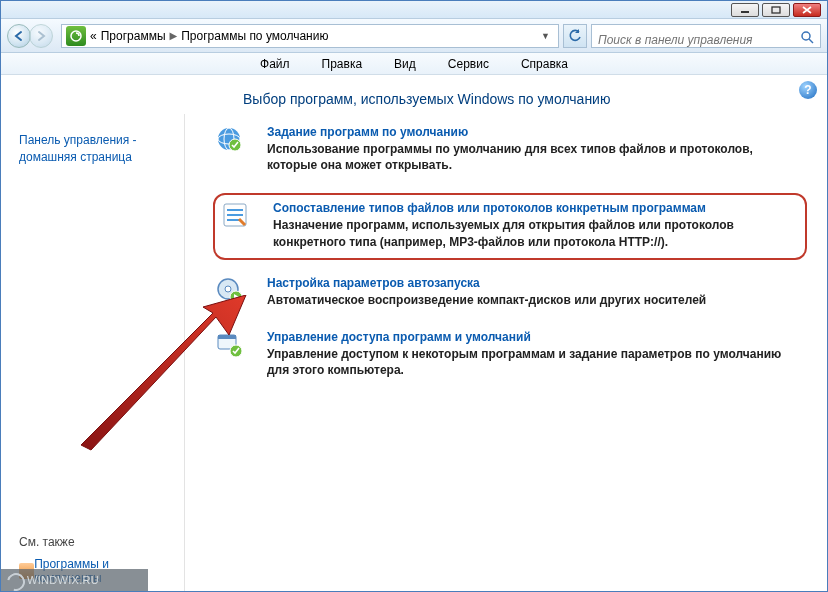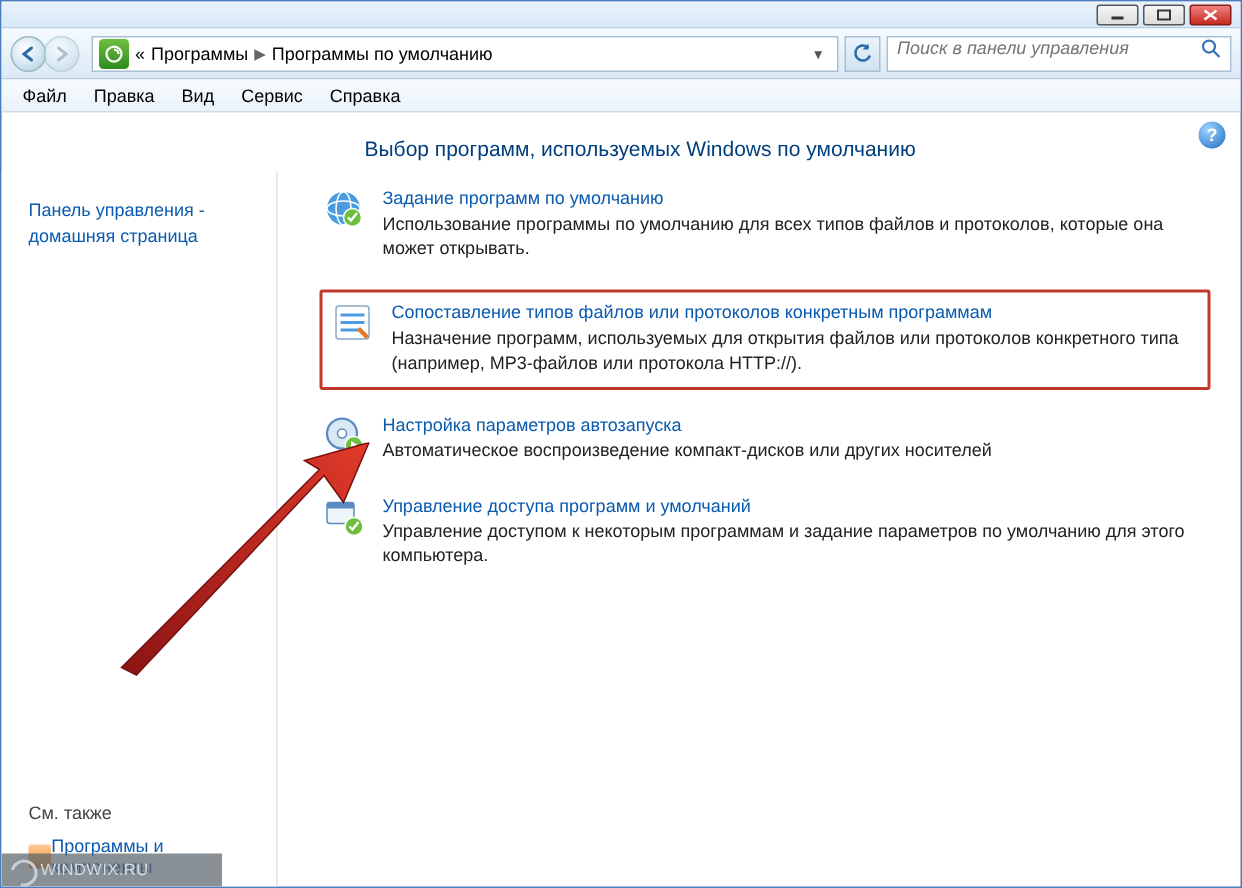--- a/index.html
+++ b/index.html
@@ -16,44 +16,44 @@
   .navbar { height: 34px; background: linear-gradient(to bottom,#f5faff,#dce9f5); display: flex; align-items: center; padding: 0 6px; border-bottom: 1px solid #b8cde0; gap: 4px; }
   .nav-back { width: 50px; height: 28px; display:flex; align-items:center; }
   .nav-back .circ { width:24px; height:24px; border:1px solid #9bb; border-radius:50%; background: radial-gradient(circle at 40% 35%, #fff, #cfe3f0 60%, #a8c6dc); display:flex; align-items:center; justify-content:center; margin-right:-2px; }
   .nav-back .circ.fwd { opacity:.55; }
   .addr-icon { width:20px; height:20px; border-radius:3px; background: linear-gradient(to bottom,#6fbf3f,#2e8b1f); display:flex; align-items:center; justify-content:center; color:#fff; font-size:11px; }
   .addr-sep { color:#666; font-size:10px; }
   .addr-bar { flex:1; display:flex; align-items:center; background:#fff; border:1px solid #a8bfd4; height:24px; padding:0 4px; gap:4px; }
   .addr-text { color:#000; }
   .addr-arrow { margin-left:auto; color:#555; font-size:9px; padding:0 4px; }
   .refresh-btn { width:24px; height:24px; border:1px solid #a8bfd4; background:linear-gradient(to bottom,#eaf4fb,#cfe3f2); display:flex; align-items:center; justify-content:center; color:#2b5a8a; }
-  .search-box { width:230px; height:24px; border:1px solid #a8bfd4; background:#fff; display:flex; align-items:flex-start; padding:0 6px; }
+  .search-box { width:230px; height:24px; border:1px solid #a8bfd4; background:#fff; display:flex; align-items:flex-end; padding:0 6px; }
   .search-box input { border:none; outline:none; flex:1; font-size:12px; color:#333; font-style:italic; background:transparent; }
   .search-box .mag { color:#3a74b8; }
   
   
-  .menubar { height: 22px; background: linear-gradient(to bottom,#f7fbfe,#e9f2fa); border-bottom:1px solid #d0dde8; display:flex; align-items:center; padding:0 6px; gap:2px; }
+  .menubar { height: 22px; background: linear-gradient(to bottom,#f7fbfe,#e9f2fa); border-bottom:1px solid #d0dde8; display:flex; align-items:center; padding:0 6px; gap:16px;justify-content:center; }
   .menubar span { padding:2px 8px; cursor:default; }
   
   
   .body { display:flex; height: calc(100% - 18px - 34px - 22px); position:relative; }
   .sidebar { width: 184px; background:#fff; border-right:1px solid #e3e3e3; padding: 18px 12px 0 18px; display:flex; flex-direction:column; position:relative;margin-top:39px; }
   .sidebar .home-link { color:#0a5bb0; font-size:12px; line-height:1.4; cursor:pointer; }
   .sidebar .spacer { flex:1; }
   .sidebar .bottom { font-size:12px; }
   .sidebar .bottom .hdr { color:#444; margin-bottom:8px; }
   .sidebar .bottom .lnk { color:#0a5bb0; display:flex; align-items:center; gap:0; margin-bottom:6px; cursor:pointer; }
   .sidebar .bottom .ico { width:16px; height:16px; border-radius:2px; background:linear-gradient(to bottom,#fc9,#e88a2a); display:inline-block; }
   .sidebar .bottom .ico.green { background:linear-gradient(to bottom,#8ed06b,#3a9a2e); }
   
   .content { flex:1; padding: 16px 20px 0 28px; position:relative; overflow:hidden; }
   .help-btn { position:absolute; top:6px; right:10px; width:18px; height:18px; border-radius:50%; background:radial-gradient(circle at 35% 30%, #9ed3ff, #1e6cc0); color:#fff; font-weight:bold; font-size:12px; display:flex; align-items:center; justify-content:center; cursor:pointer; }
   .page-title { color:#003e7e; font-size:14px; font-weight:400; margin-bottom:16px;margin-left:30px; }
-  .option { display:flex; gap:12px; margin-bottom:18px; padding:2px; }
-  .option.highlight { border:2px solid #c0392b; border-radius:2px; padding:6px 8px 8px 6px; margin-bottom:14px; }
+  .option { display:flex; gap:24px; margin-bottom:18px; padding:2px;font-weight:bold; }
+  .option.highlight { border:2px solid #c0392b; border-radius:12px; padding:6px 8px 8px 6px; margin-bottom:14px; }
   .opt-icon { width:28px; height:28px; flex-shrink:0; display:flex; align-items:center; justify-content:center; border-radius:3px; }
   .opt-icon svg { display:block; }
   .opt-body { flex:1; }
   .opt-link { color:#0a5bb0; font-size:12px; cursor:pointer; display:inline-block; margin-bottom:2px; }
   .opt-desc { color:#222; font-size:12px; line-height:1.35; }
   
   
   .arrow-annot { position:absolute; left:60px; top:220px; pointer-events:none; }
   
   

